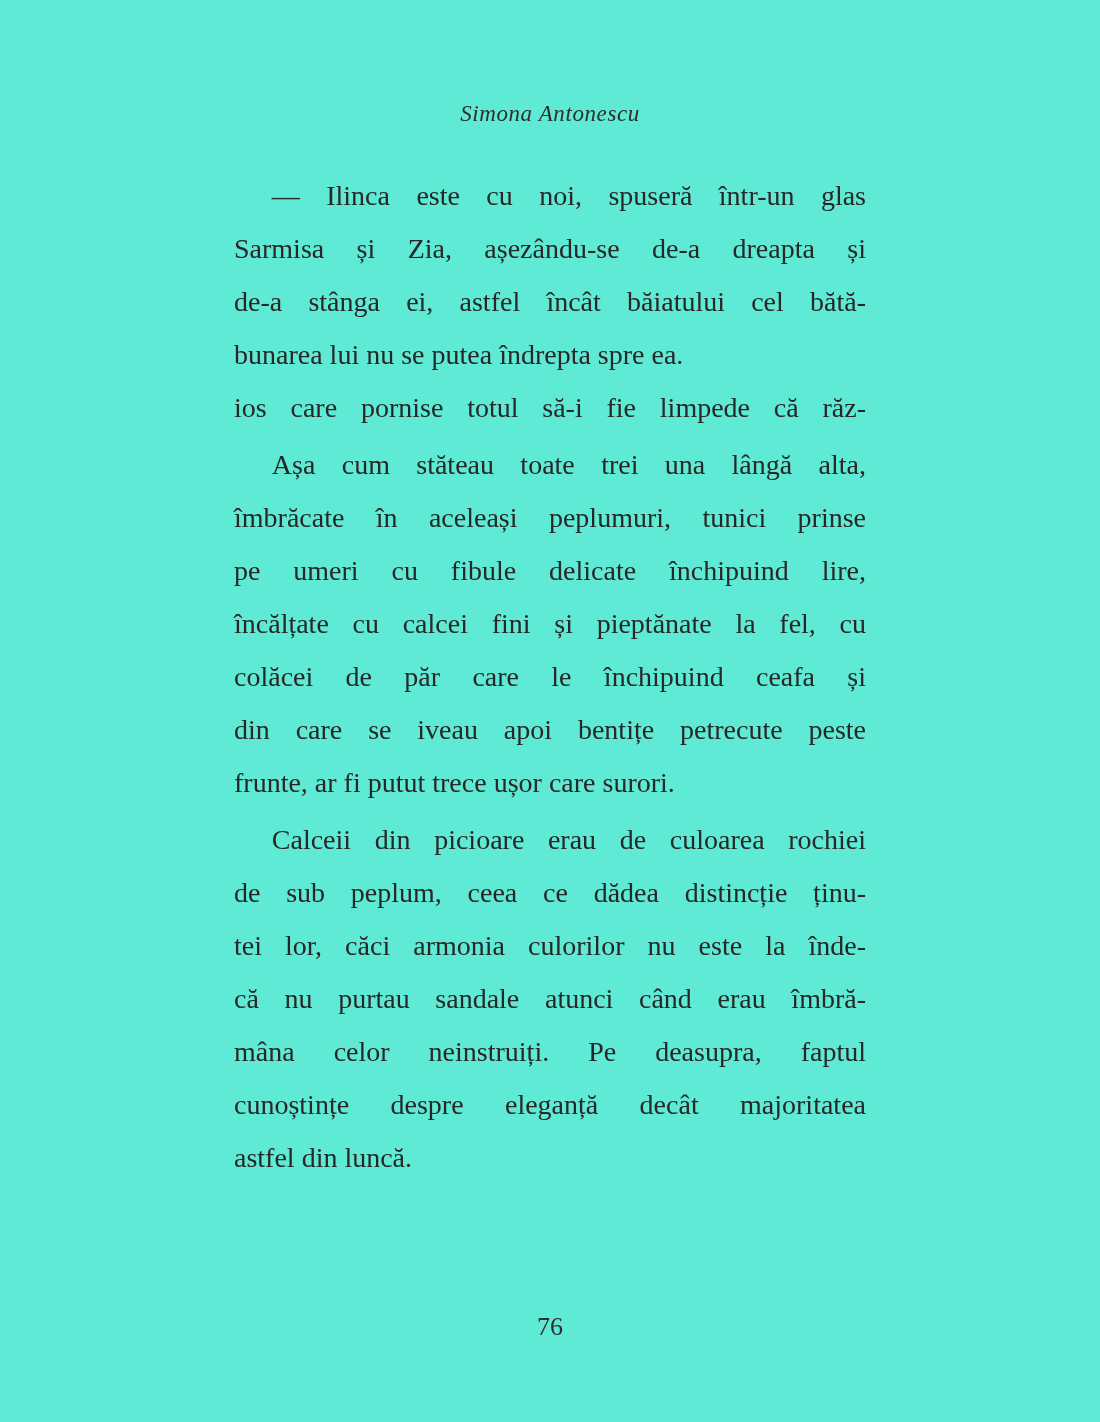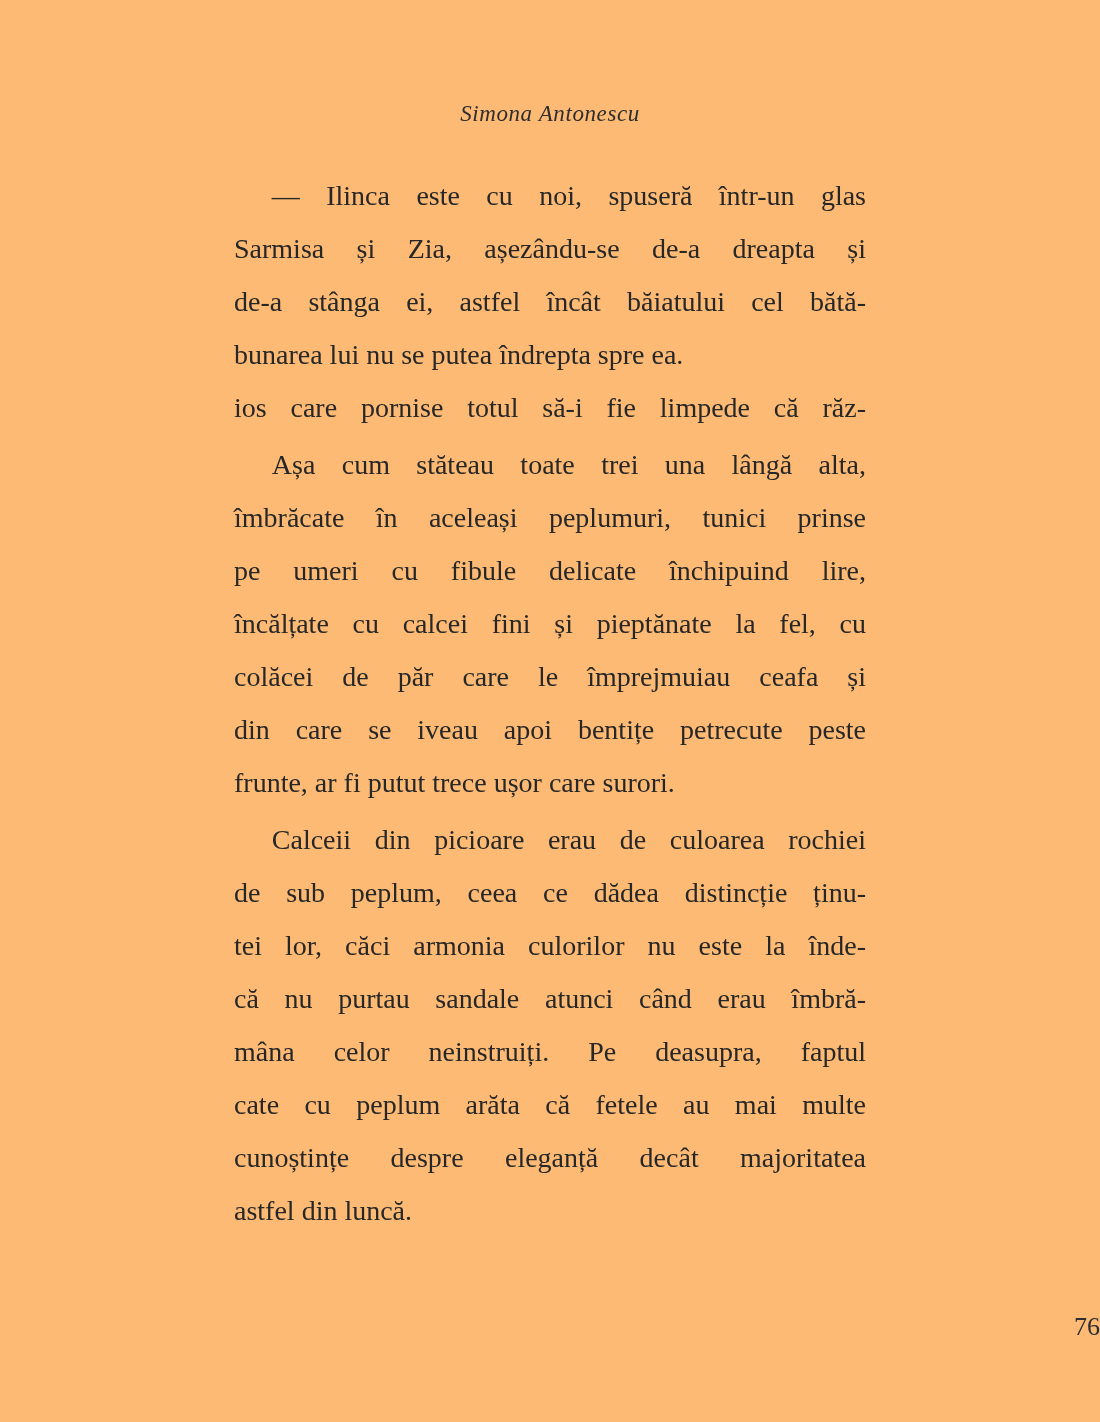--- a/index.html
+++ b/index.html
@@ -6,21 +6,21 @@
 
   html, body {
     background: #ffffff;
   }
 
   .page {
     position: relative;
     width: 1100px;
     height: 1422px;
     margin: 0 auto;
-    background: #fdba74;
+    background: #5eead4;
     font-family: "Liberation Serif", "DejaVu Serif", serif;
     color: #252525;
     overflow: hidden;
   }
 
   .running-header {
     margin-top: 101px;
     text-align: center;
     font-style: italic;
     font-size: 23px;
@@ -53,21 +53,21 @@
 
   .line.last {
     text-align-last: left;
   }
 
   .page-number {
     position: absolute;
     left: 0;
     right: 0;
     top: 1312px;
-    text-align: right;
+    text-align: center;
     font-size: 26px;
     color: #2e2e2e;
   }
 </style>
 </head>
 <body>
 
 <div class="page">
 
   <div class="running-header">Simona Antonescu</div>
@@ -80,32 +80,31 @@
       <span class="line">de-a stânga ei, astfel încât băiatului cel bătă-</span>
       <span class="line last">bunarea lui nu se putea îndrepta spre ea.</span>
       <span class="line">ios care pornise totul să-i fie limpede că răz-</span>
     </p>
 
     <p class="para">
       <span class="line first">Așa cum stăteau toate trei una lângă alta,</span>
       <span class="line">îmbrăcate în aceleași peplumuri, tunici prinse</span>
       <span class="line">pe umeri cu fibule delicate închipuind lire,</span>
       <span class="line">încălțate cu calcei fini și pieptănate la fel, cu</span>
-      <span class="line">colăcei de păr care le împrejmuiau ceafa și</span>
+      <span class="line">colăcei de păr care le închipuind ceafa și</span>
       <span class="line">din care se iveau apoi bentițe petrecute peste</span>
       <span class="line last">frunte, ar fi putut trece ușor care surori.</span>
     </p>
 
     <p class="para">
       <span class="line first">Calceii din picioare erau de culoarea rochiei</span>
       <span class="line">de sub peplum, ceea ce dădea distincție ținu-</span>
       <span class="line">tei lor, căci armonia culorilor nu este la înde-</span>
       <span class="line">că nu purtau sandale atunci când erau îmbră-</span>
       <span class="line">mâna celor neinstruiți. Pe deasupra, faptul</span>
-      <span class="line">cate cu peplum arăta că fetele au mai multe</span>
       <span class="line">cunoștințe despre eleganță decât majoritatea</span>
       <span class="line last">astfel din luncă.</span>
     </p>
 
   </div>
 
   <div class="page-number">76</div>
 
 </div>
 

